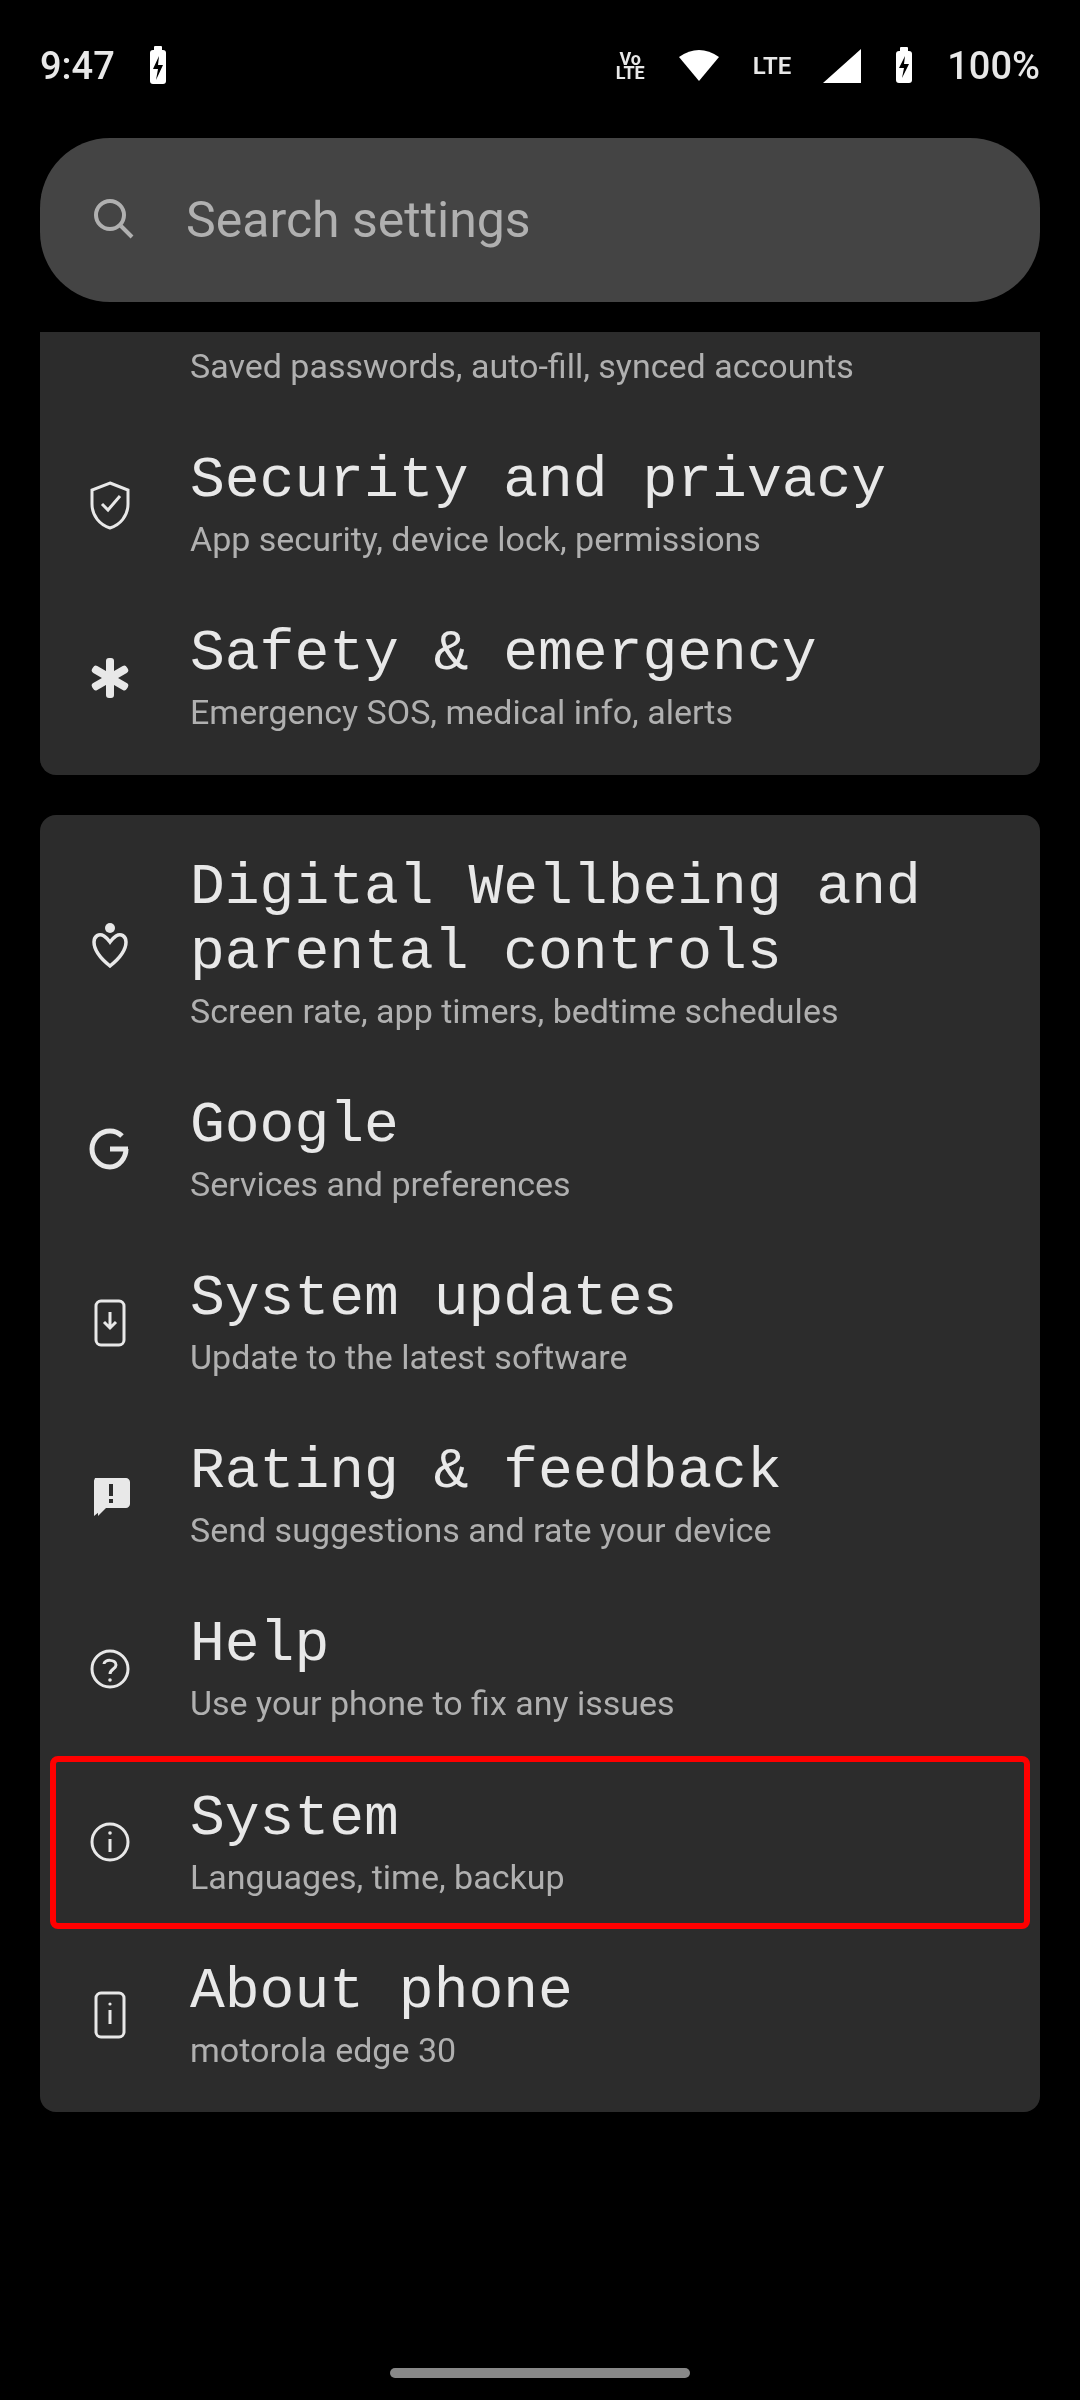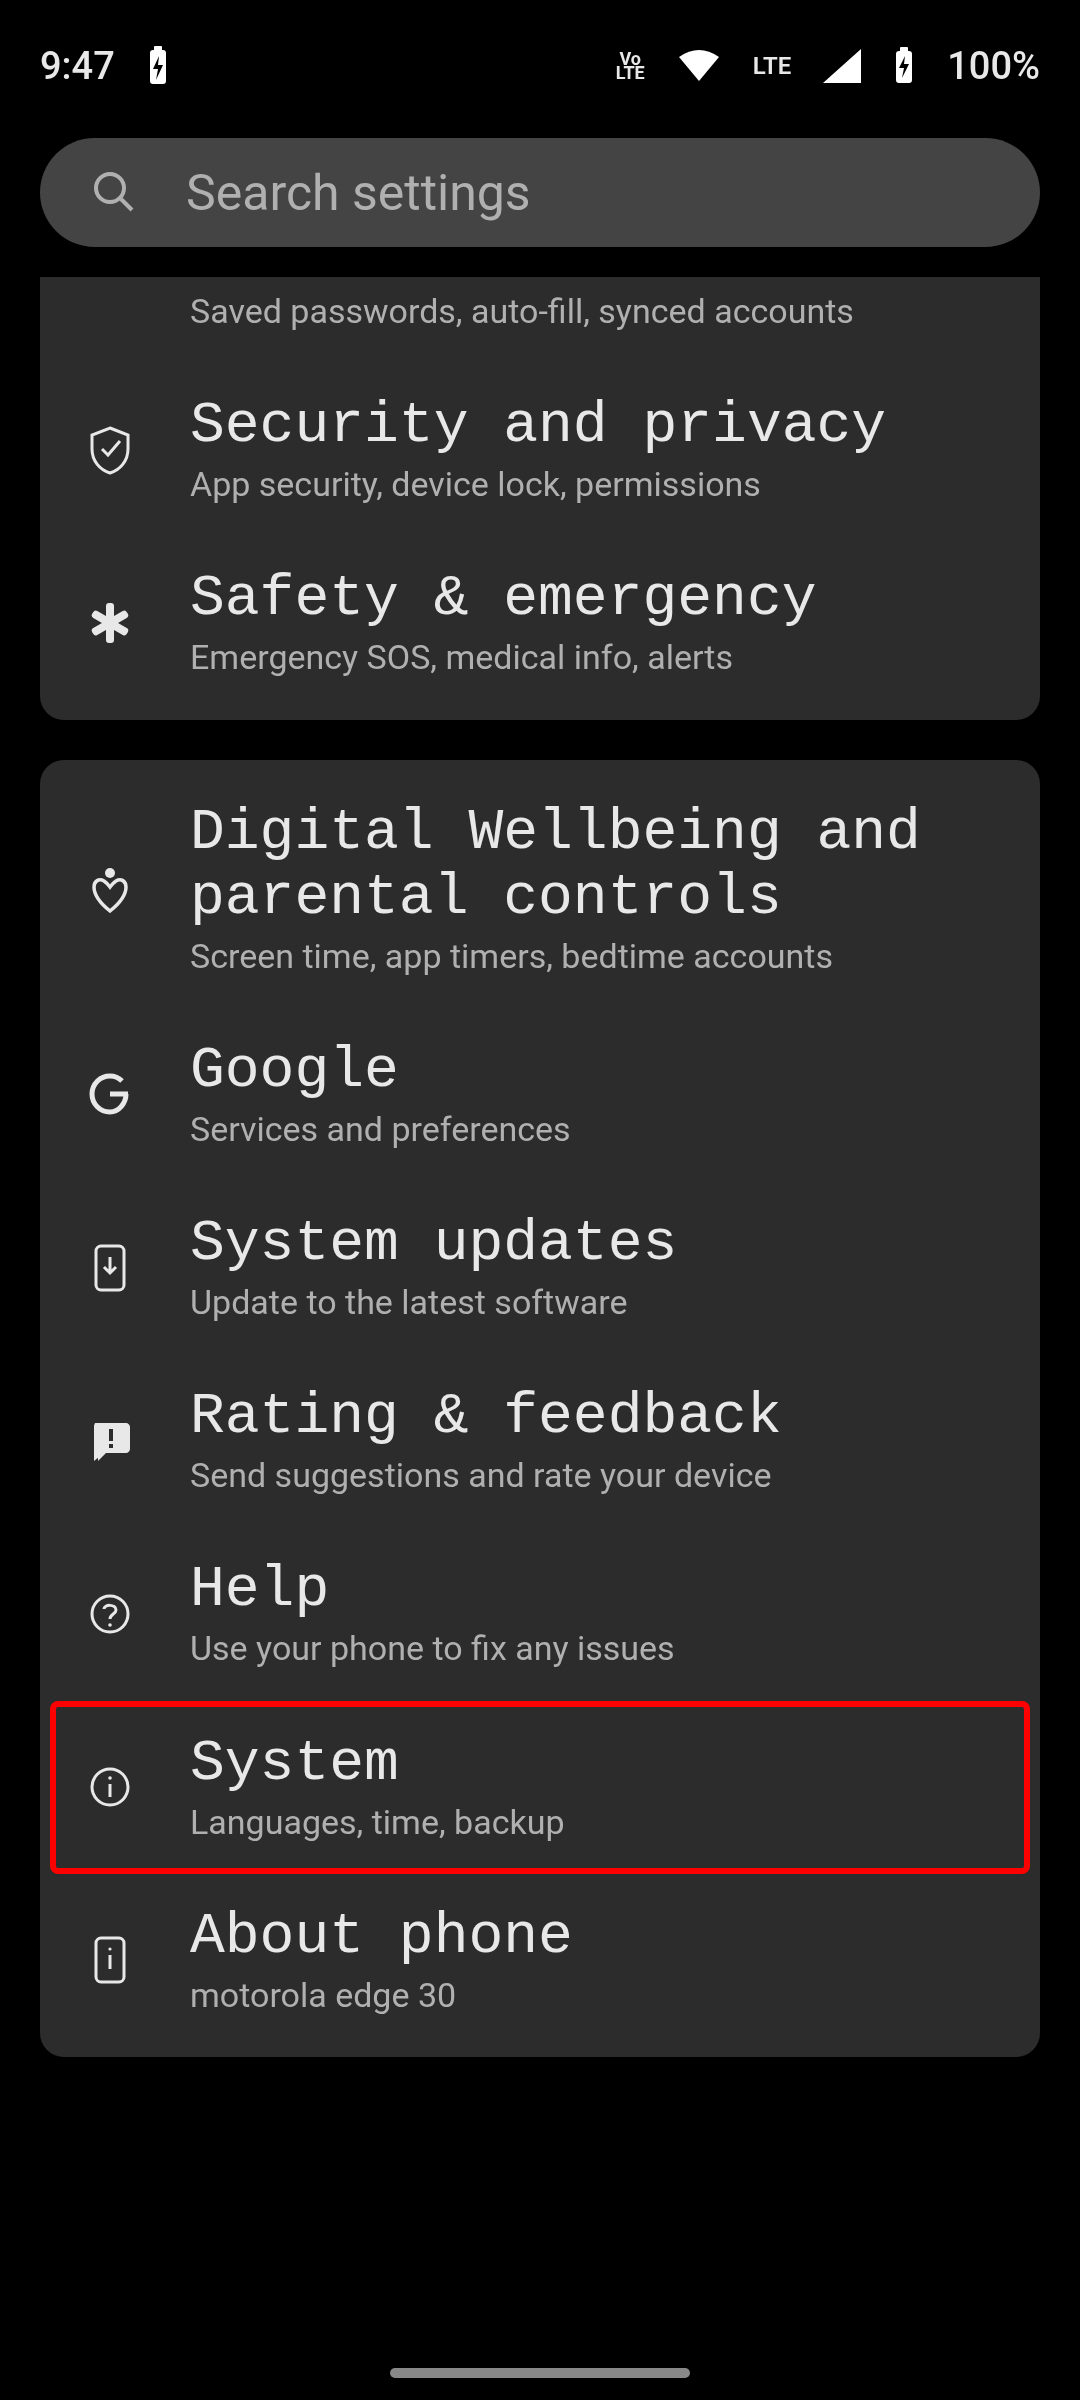--- a/index.html
+++ b/index.html
@@ -50,39 +50,39 @@
     font-size: 18px;
     font-weight: 700;
     text-align: center;
   }
 
   
   .searchbar {
     margin: 40px 40px 30px 40px;
     background: var(--search-bg);
     border-radius: 70px;
-    height: 109px;
+    height: 164px;
     display: flex;
     align-items: center;
     padding: 0 50px;
     gap: 50px;
   }
   .searchbar .search-icon svg { stroke: var(--text-secondary); }
   .searchbar .placeholder {
     font-size: 50px;
     color: var(--text-secondary);
   }
 
   
   .content {
     padding: 0 40px;
   }
   .card {
     background: var(--card);
-    border-radius: 24px;
+    border-radius: 16px;
     padding: 10px 0;
     margin-bottom: 40px;
   }
   .card.clipped-top {
     border-top-left-radius: 0;
     border-top-right-radius: 0;
     margin-top: 0;
     padding-top: 0;
   }
   .row {
@@ -238,21 +238,21 @@
 
     <div class="row">
       <div class="icon-slot">
         <svg width="40" height="48" viewBox="0 0 40 48" fill="#e8e8e8">
             <circle cx="20" cy="8" r="5"></circle>
             <path d="M20 46 C10 38 4 30 4 22 C4 16 9 13 14 16 C17 18 20 22 20 22 C20 22 23 18 26 16 C31 13 36 16 36 22 C36 30 30 38 20 46 Z" fill="none" stroke="#e8e8e8" stroke-width="3.5"></path>
           </svg>
       </div>
       <div class="texts">
         <span class="title">Digital Wellbeing and parental controls</span>
-        <span class="subtitle">Screen time, app timers, bedtime accounts</span>
+        <span class="subtitle">Screen rate, app timers, bedtime schedules</span>
       </div>
     </div>
 
     <div class="row">
       <div class="icon-slot">
         <svg width="44" height="44" viewBox="0 0 44 44" fill="none" stroke="#e8e8e8" stroke-width="5">
             <path d="M38 22 C38 31 31 40 22 40 C12 40 4 32 4 22 C4 12 12 4 22 4 C27 4 31 6 34 9"></path>
             <path d="M22 22 H40"></path>
           </svg>
       </div>

